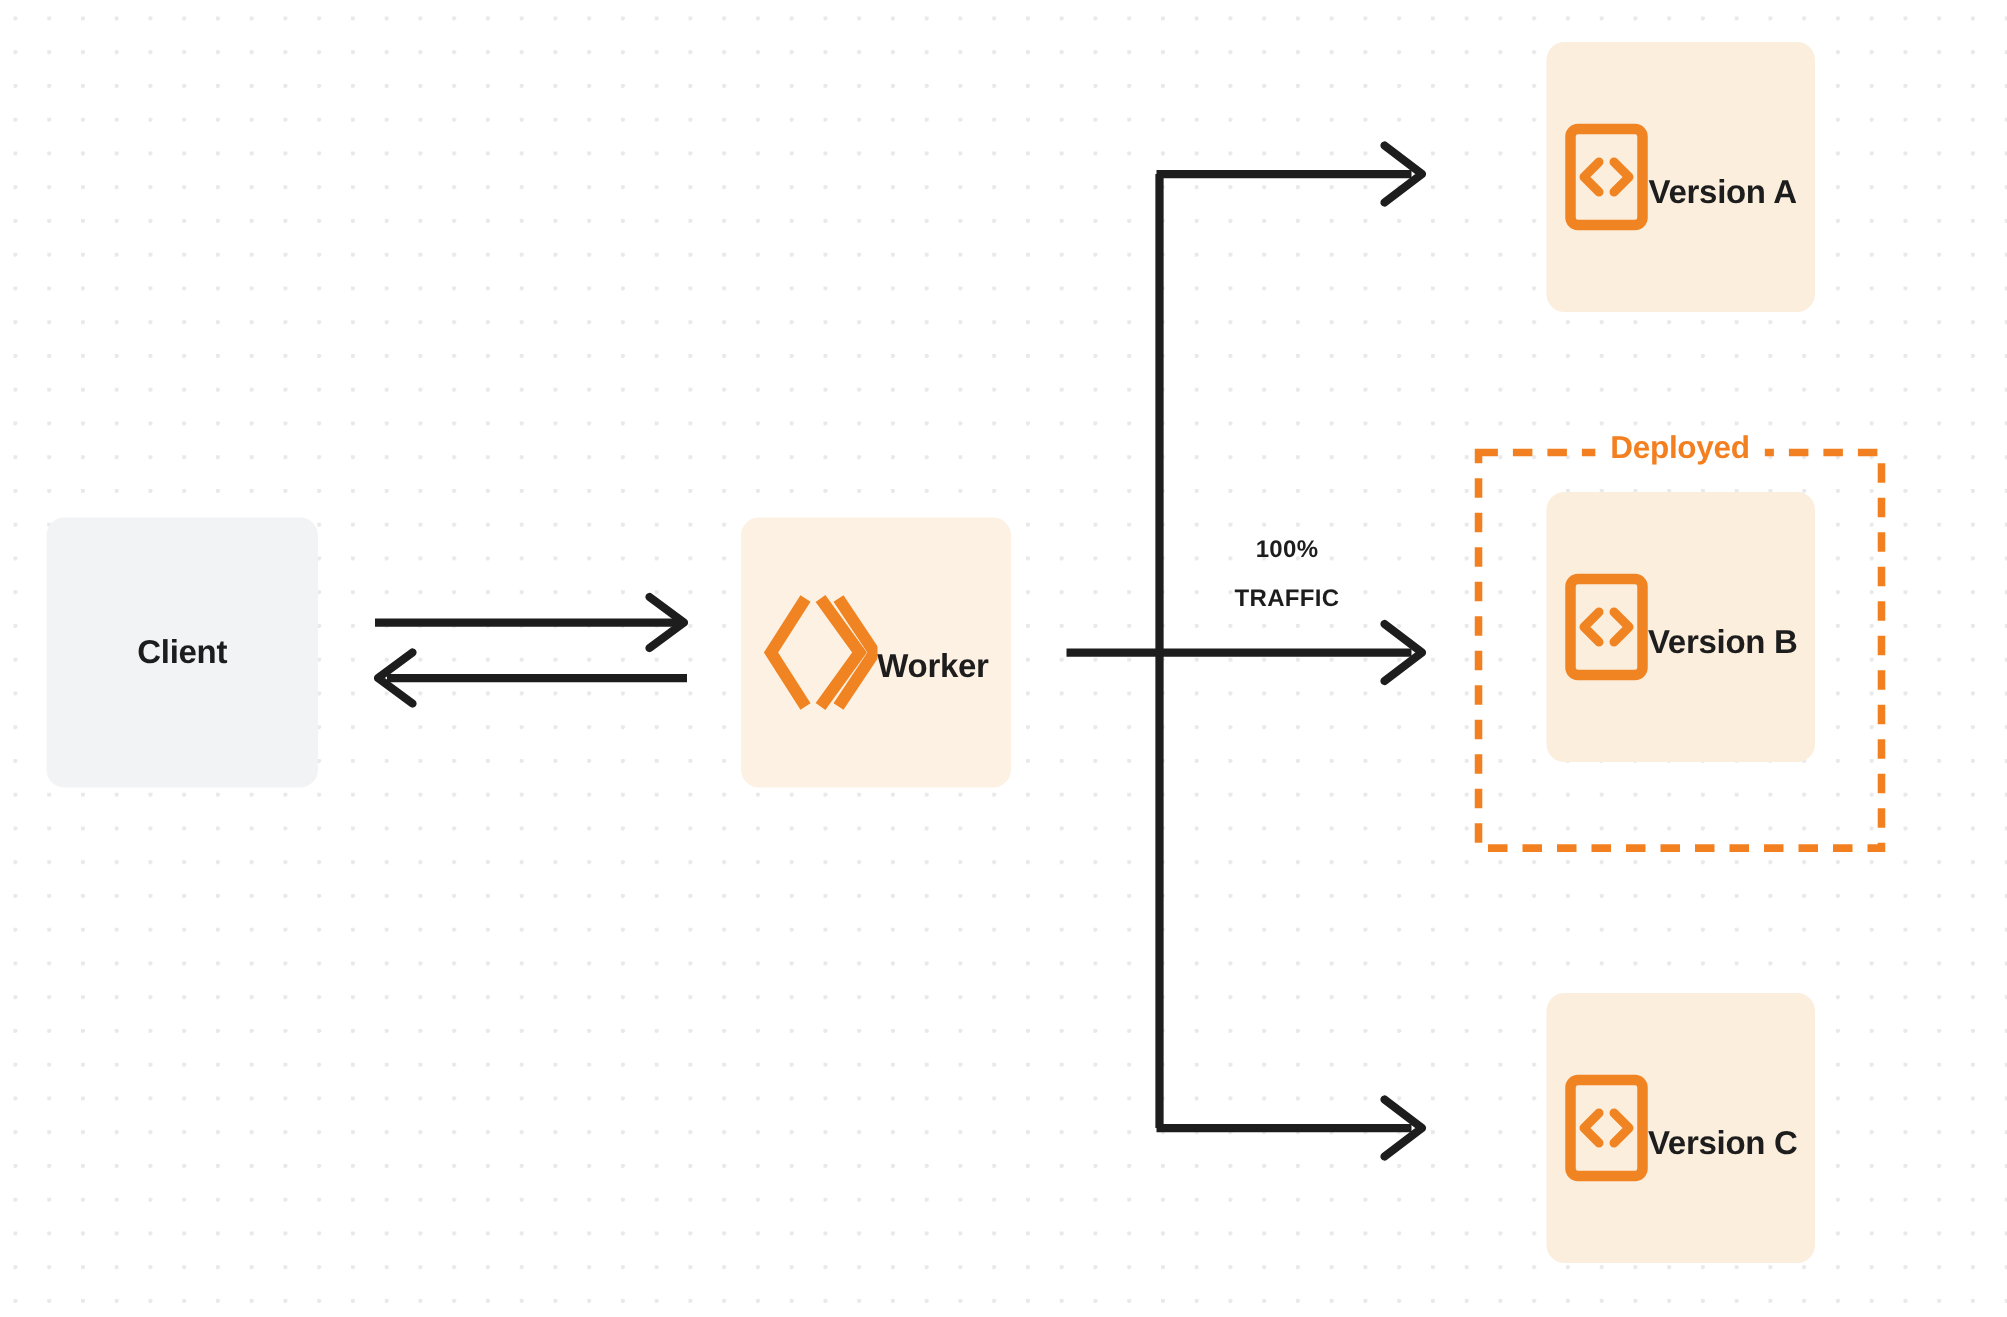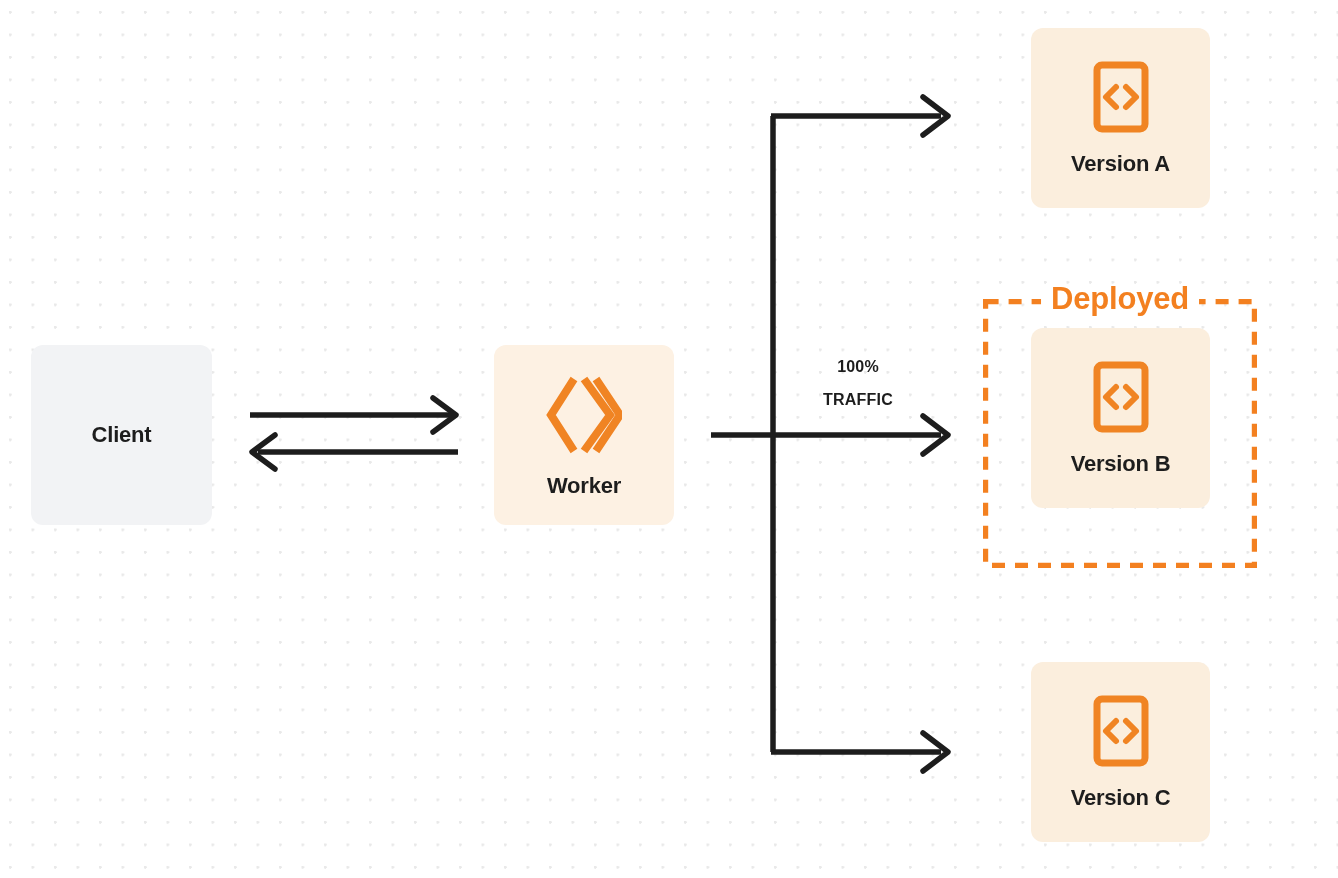--- a/index.html
+++ b/index.html
@@ -22,21 +22,21 @@
     background-image: radial-gradient(circle at 1.2px 1.2px, #e9e9e9 1.3px, rgba(255,255,255,0) 1.6px);
     background-size: 22.5px 22.5px;
     background-position: 9px 11px;
   }
 
   
   .node {
     position: absolute;
     box-sizing: border-box;
     display: flex;
-    flex-direction: column;
+    flex-direction: row;
     align-items: center;
     justify-content: center;
     border-radius: 12px;
   }
   .node-label {
     font-size: 22px;
     font-weight: bold;
     color: #1d1d1d;
     letter-spacing: -0.2px;
     line-height: 1;
@@ -94,21 +94,21 @@
     width: 274px;
     height: 269px;
   }
   #deployed-label {
     position: absolute;
     left: 50%;
     top: -13px;
     transform: translateX(-50%);
     background: #ffffff;
     padding: 0 10px;
-    font-size: 31px;
+    font-size: 21px;
     font-weight: bold;
     color: #f38020;
     letter-spacing: -0.2px;
     white-space: nowrap;
     line-height: 26px;
   }
 
   
   #connectors {
     position: absolute;

